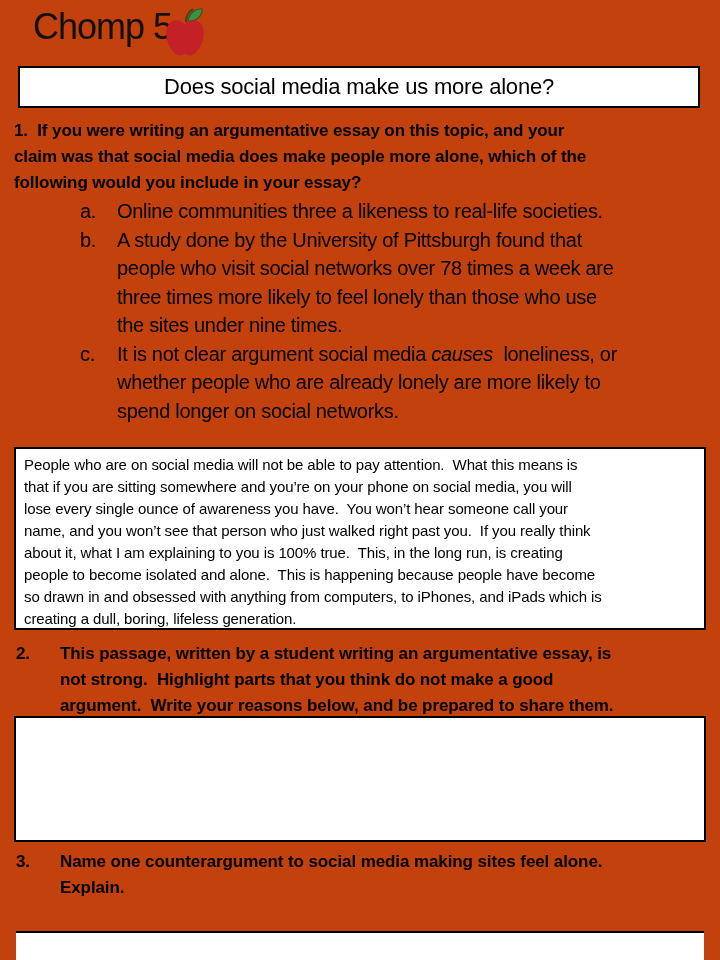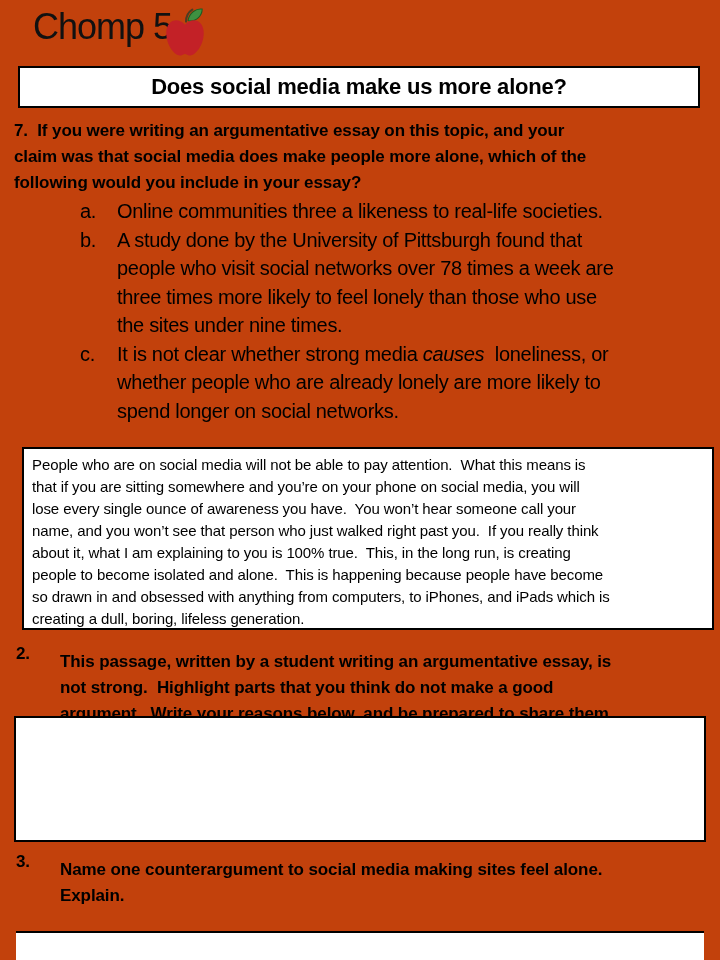--- a/index.html
+++ b/index.html
@@ -24,44 +24,43 @@
     left: 33px; top: 6px;
     font-size: 36px; font-weight: 400;
     letter-spacing: -1px; color: #111;
   }
   #apple { left: 162px; top: 7px; }
 
   #title-box {
     left: 18px; top: 66px; width: 682px; height: 42px;
     display: flex; align-items: center; justify-content: center;
   }
-  #title-box .t { font-size: 22px; font-weight: bold; letter-spacing: -0.2px; }
+  #title-box .t { font-size: 22px; font-weight: normal; letter-spacing: -0.2px; }
 
   #q1 {
     left: 14px; top: 118px; width: 694px;
     font-size: 17px; font-weight: bold; line-height: 26px;
     letter-spacing: -0.1px;
   }
 
   #options { left: 80px; top: 197px; width: 628px; }
   .opt { display: flex; font-size: 20px; line-height: 28.5px; letter-spacing: -0.3px; }
   .opt .m { width: 37px; flex: none; }
   .opt .t { flex: 1; }
   .opt i { }
 
   #passage-box {
     left: 14px; top: 447px; width: 692px; height: 183px;
     padding: 5px 10px 5px 8px;
-    margin-left: 8px;
   }
   #passage-box .t { font-size: 15px; line-height: 22px; letter-spacing: -0.1px; }
 
   .numq { display: flex; font-size: 17px; font-weight: bold; line-height: 26px; letter-spacing: -0.1px; }
   .numq .m { width: 46px; flex: none; padding-left: 2px; box-sizing: border-box; }
-  .numq .t { flex: 1; margin-top: 8px; }
+  .numq .t { flex: 1; }
 
   #q2 { left: 14px; top: 641px; width: 696px; }
   #answer-box-2 { left: 14px; top: 716px; width: 692px; height: 126px; }
   #q3 { left: 14px; top: 849px; width: 696px; }
   #answer-box-3 { left: 16px; top: 931px; width: 688px; height: 60px; border-top: 2px solid #000; background: #fff; }
 </style>
 </head>
 <body>
 
 <div id="page">
@@ -71,39 +70,39 @@
   <svg class="abs" id="apple" width="46" height="50" viewBox="0 0 44 48" aria-hidden="true">
     <path d="M23,14 C23,9 25,5 29,2.5" stroke="#4d3d23" stroke-width="2" fill="none" stroke-linecap="round"></path>
     <path d="M25,13 C26,5.5 33,1 38.5,2 C38.5,8.5 33,13.5 26.5,13.5 Z" fill="#3e9141" stroke="#1e5c22" stroke-width="1"></path>
     <path d="M22,17 C16,9.5 4,11.5 4,25 C4,37 12,46.5 17,46.5 C20,46.5 20.5,45 22,45 C23.5,45 24,46.5 27,46.5 C32,46.5 40,37 40,25 C40,11.5 28,9.5 22,17 Z" fill="#c32127"></path>
   </svg>
 
   <div class="abs box" id="title-box">
     <div class="t">Does social media make us more alone?</div>
   </div>
 
-  <div class="abs pre" id="q1">7.  If you were writing an argumentative essay on this topic, and your
+  <div class="abs pre" id="q1">1.  If you were writing an argumentative essay on this topic, and your
 claim was that social media does make people more alone, which of the
 following would you include in your essay?</div>
 
   <div class="abs" id="options">
     <div class="opt">
       <div class="m">a.</div>
       <div class="t pre">Online communities three a likeness to real-life societies.</div>
     </div>
     <div class="opt">
       <div class="m">b.</div>
       <div class="t pre">A study done by the University of Pittsburgh found that
 people who visit social networks over 78 times a week are
 three times more likely to feel lonely than those who use
 the sites under nine times.</div>
     </div>
     <div class="opt">
       <div class="m">c.</div>
-      <div class="t pre"><span>It is not clear whether strong media </span><i>causes</i><span>  loneliness, or
+      <div class="t pre"><span>It is not clear argument social media </span><i>causes</i><span>  loneliness, or
 whether people who are already lonely are more likely to
 spend longer on social networks.</span></div>
     </div>
   </div>
 
   <div class="abs box" id="passage-box">
     <div class="t pre">People who are on social media will not be able to pay attention.  What this means is
 that if you are sitting somewhere and you’re on your phone on social media, you will
 lose every single ounce of awareness you have.  You won’t hear someone call your
 name, and you won’t see that person who just walked right past you.  If you really think

